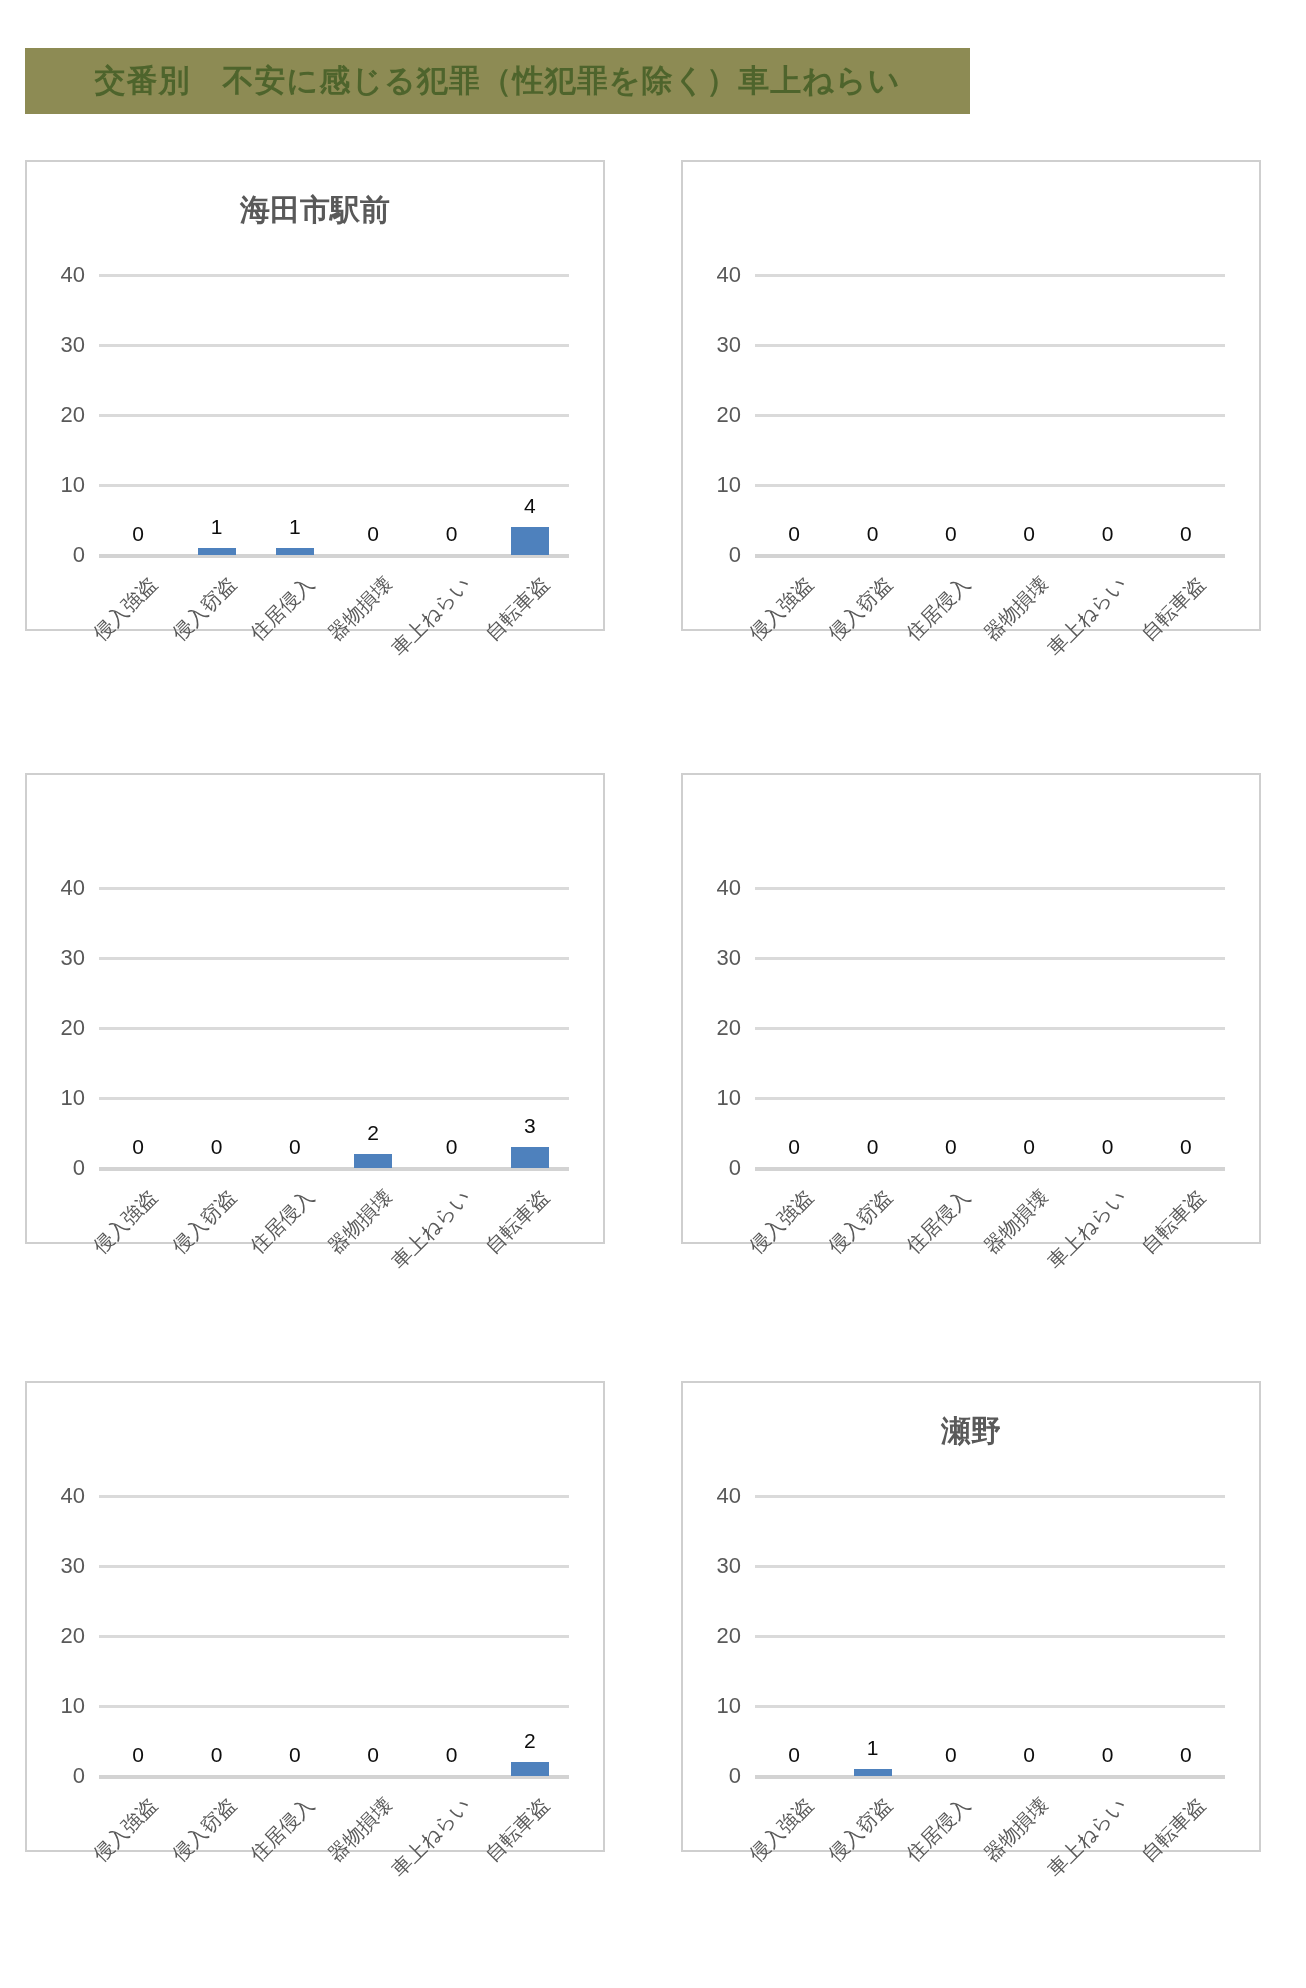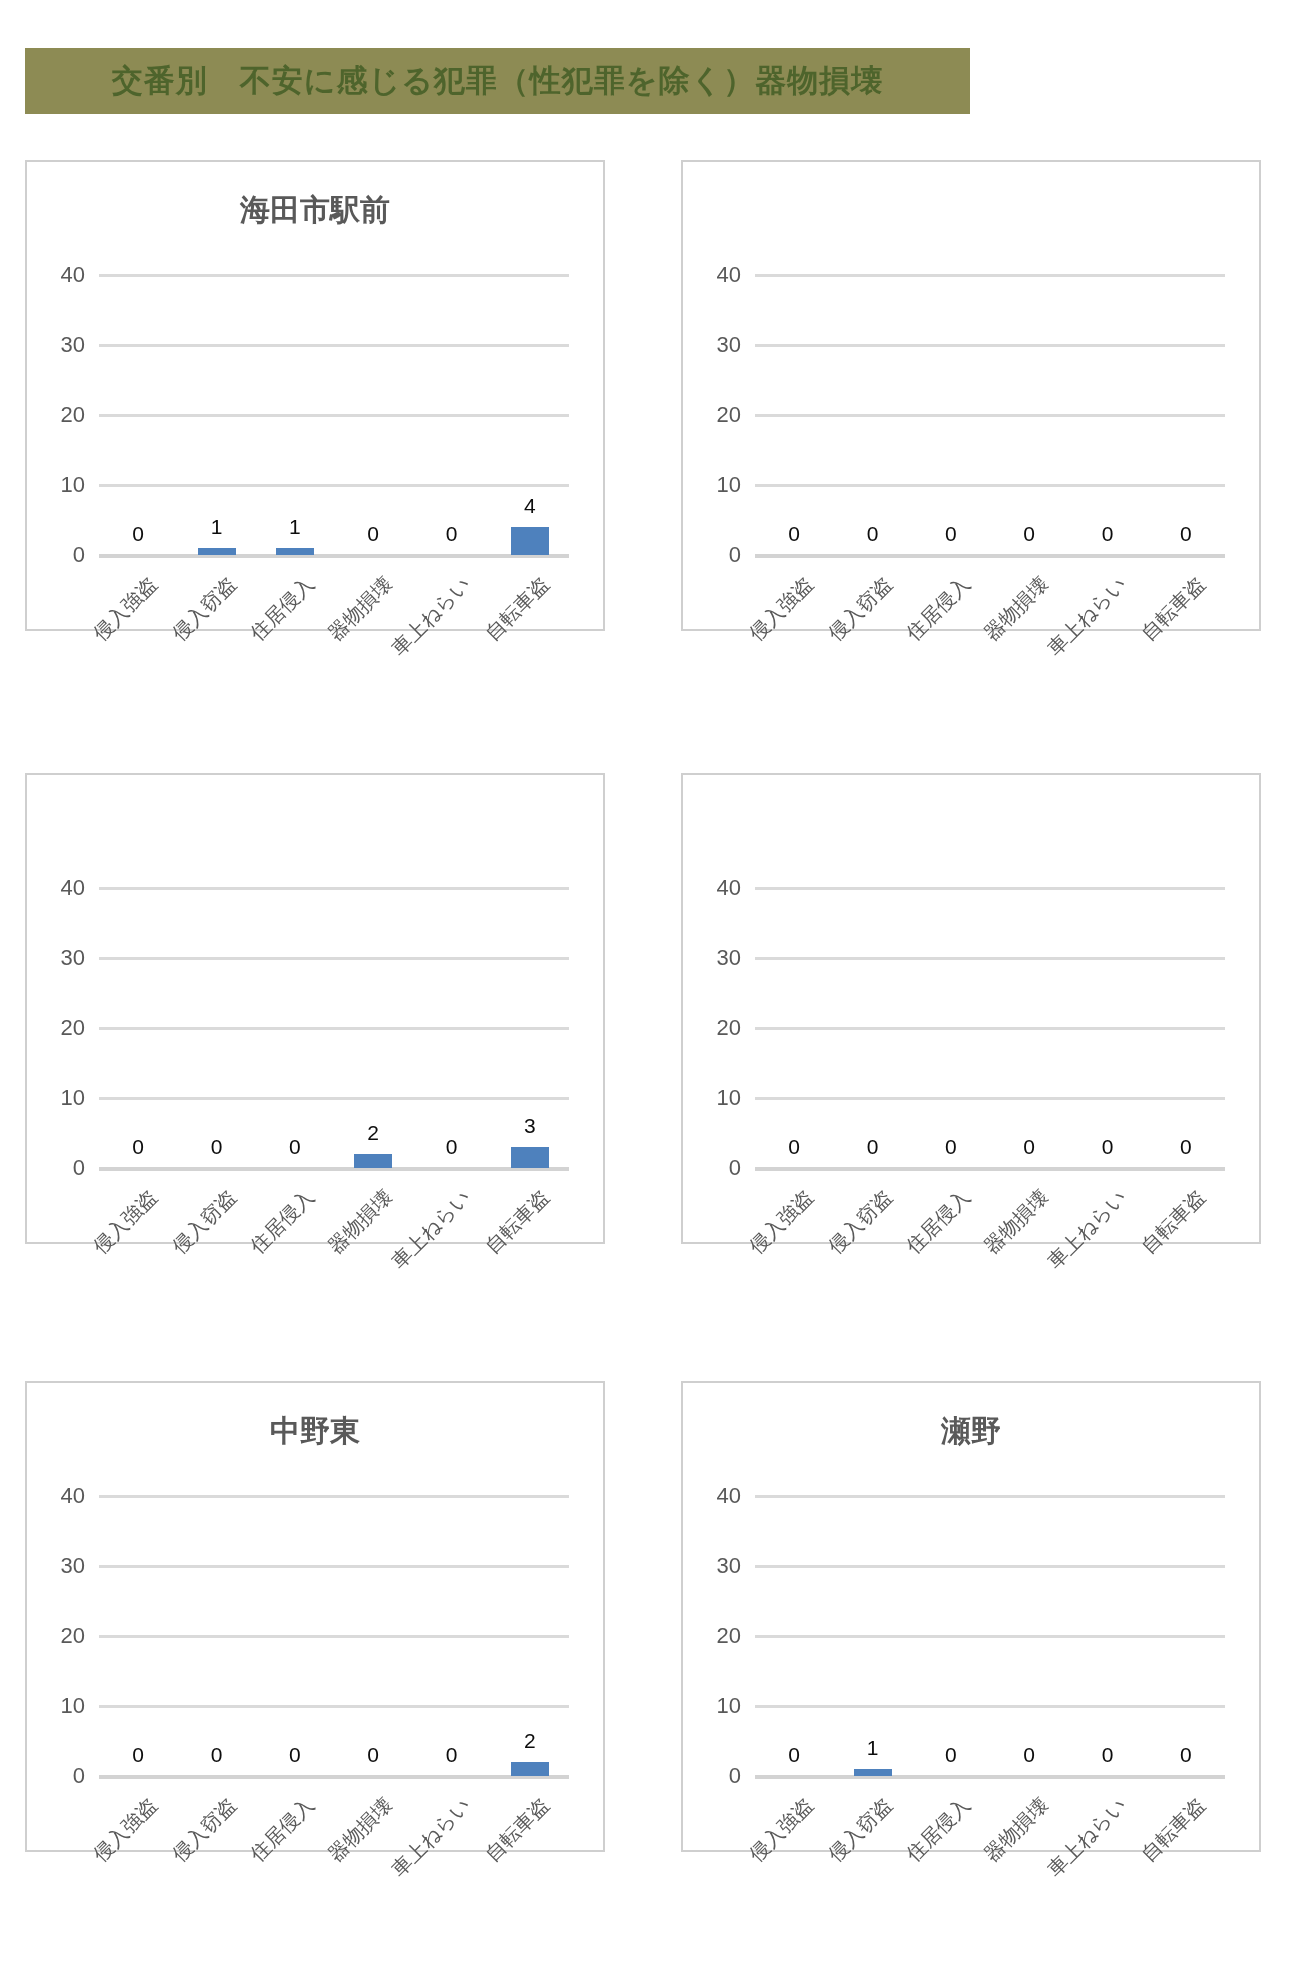--- a/index.html
+++ b/index.html
@@ -38,21 +38,21 @@
   }
   .cat-label{
     position:absolute;white-space:nowrap;font-size:20px;color:#595959;
     transform:rotate(-45deg);transform-origin:100% 0;
   }
 </style>
 </head>
 <body>
 
 <div class="banner" style="background: rgb(141, 139, 84);">
-  <span class="banner-title" style="color: rgb(78, 100, 44);">交番別　不安に感じる犯罪（性犯罪を除く）器物損壊</span>
+  <span class="banner-title" style="color: rgb(78, 100, 44);">交番別　不安に感じる犯罪（性犯罪を除く）車上ねらい</span>
 </div>
 
 <figure class="chart" style="left:25px;top:160px;">
   <div class="chart-title">海田市駅前</div>
   <div class="plot">
       <div class="gridline baseline" style="left: 72px; top: 392px; width: 470px; background: rgb(211, 211, 211);"></div>
       <div class="ytick" style="left: 6px; top: 379px;">0</div>
       <div class="gridline" style="left: 72px; top: 322px; width: 470px; background: rgb(218, 218, 218);"></div>
       <div class="ytick" style="left: 6px; top: 309px;">10</div>
       <div class="gridline" style="left: 72px; top: 252px; width: 470px; background: rgb(218, 218, 218);"></div>
@@ -156,21 +156,20 @@
       <div class="dlabel" style="left: 322.167px; top: 359px;">0</div>
       <div class="cat-label" style="right: 223.833px; top: 409px;">器物損壊</div>
       <div class="dlabel" style="left: 400.5px; top: 359px;">0</div>
       <div class="cat-label" style="right: 145.5px; top: 409px;">車上ねらい</div>
       <div class="dlabel" style="left: 478.833px; top: 359px;">0</div>
       <div class="cat-label" style="right: 67.1667px; top: 409px;">自転車盗</div>
     </div>
 </figure>
 
 <figure class="chart" style="left:25px;top:1381px;">
-  <div class="chart-title">中野東</div>
   <div class="plot">
       <div class="gridline baseline" style="left: 72px; top: 392px; width: 470px; background: rgb(211, 211, 211);"></div>
       <div class="ytick" style="left: 6px; top: 379px;">0</div>
       <div class="gridline" style="left: 72px; top: 322px; width: 470px; background: rgb(218, 218, 218);"></div>
       <div class="ytick" style="left: 6px; top: 309px;">10</div>
       <div class="gridline" style="left: 72px; top: 252px; width: 470px; background: rgb(218, 218, 218);"></div>
       <div class="ytick" style="left: 6px; top: 239px;">20</div>
       <div class="gridline" style="left: 72px; top: 182px; width: 470px; background: rgb(218, 218, 218);"></div>
       <div class="ytick" style="left: 6px; top: 169px;">30</div>
       <div class="gridline" style="left: 72px; top: 112px; width: 470px; background: rgb(218, 218, 218);"></div>

